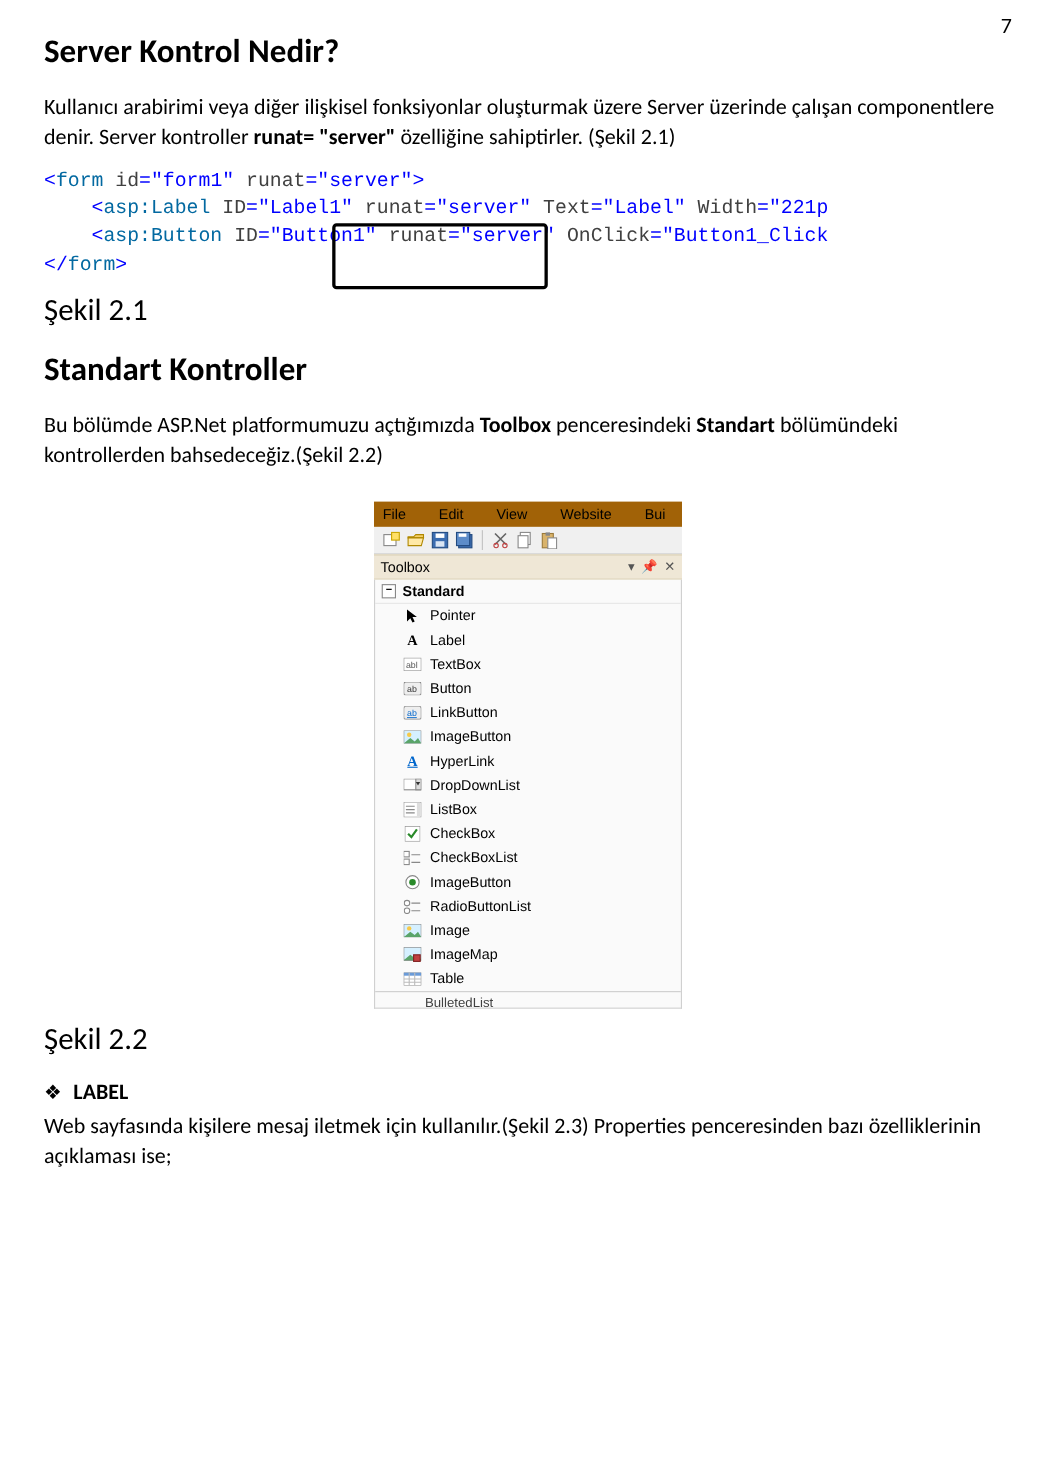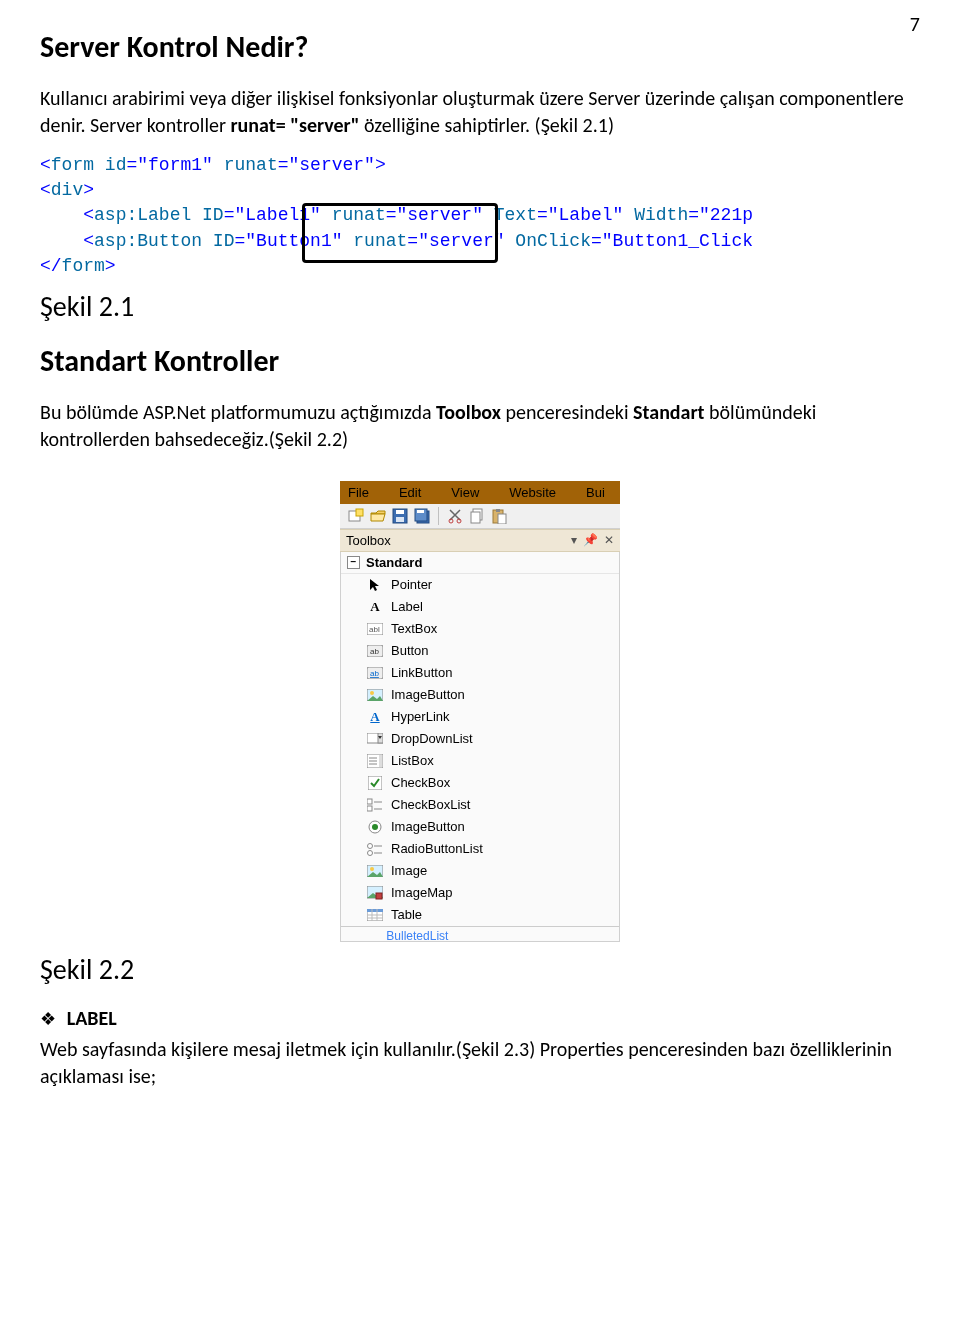--- a/index.html
+++ b/index.html
@@ -38,21 +38,21 @@
   
   .code-figure {
     font-family: Consolas, "Courier New", monospace;
     font-size: 18px;
     line-height: 1.4;
     margin: 4px 0 8px 0;
     position: relative;
   }
   .kw   { color: #0000ff; } 
   .tagn { color: #0369a1; } 
-  .attrn{ color: #0369a1; } 
+  .attrn{ color: #404040; } 
   .code-line { white-space: pre; }
   .highlight-box {
     position: absolute;
     border: 3px solid #000;
     border-radius: 4px;
     background: transparent;
     pointer-events: none;
   }
 
   .caption {
@@ -134,21 +134,21 @@
     padding: 3px 6px 3px 26px;
     gap: 8px;
     font-size: 13px;
     text-align: right;
   }
   .cut-item {
     border-top: 1px solid #ccc;
     height: 12px;
     overflow: hidden;
     padding: 2px 6px 0 26px;
-    color: #3b82f6;
+    color: #404040;
     font-size: 12px;
   }
   .icon-slot { width: 16px; height: 16px; display:flex; align-items:center; justify-content:center; }
 
   .bullet-clover {
     display: inline-block;
     font-size: 18px;
     margin-right: 6px;
     line-height: 1;
   }
@@ -162,21 +162,20 @@
 
   <div class="heading">Server Kontrol Nedir?</div>
 
   <p class="para">
     <span>Kullanıcı arabirimi veya diğer ilişkisel fonksiyonlar oluşturmak üzere Server üzerinde çalışan componentlere denir. Server kontroller </span><span class="bold">runat= "server"</span><span> özelliğine sahiptirler. (Şekil 2.1)</span>
   </p>
 
   <div class="code-figure">
     <div class="code-line"><span class="kw">&lt;</span><span class="tagn">form</span><span class="attrn"> id</span><span class="kw">=</span><span class="kw">"form1"</span><span class="attrn"> runat</span><span class="kw">=</span><span class="kw">"server"</span><span class="kw">&gt;</span></div>
 
-    <div class="code-line"><span class="kw">&lt;</span><span class="tagn">div</span><span class="kw">&gt;</span></div>
 
     <div class="code-line"><span>    </span><span class="kw">&lt;</span><span class="tagn">asp:Label</span><span class="attrn"> ID</span><span class="kw">=</span><span class="kw">"Label1"</span><span class="attrn"> runat</span><span class="kw">=</span><span class="kw">"server"</span><span class="attrn"> T</span><span class="attrn">ext</span><span class="kw">=</span><span class="kw">"Label"</span><span class="attrn"> Width</span><span class="kw">=</span><span class="kw">"221p</span></div>
 
     <div class="code-line"><span>    </span><span class="kw">&lt;</span><span class="tagn">asp:Button</span><span class="attrn"> ID</span><span class="kw">=</span><span class="kw">"Button1"</span><span class="attrn"> runat</span><span class="kw">=</span><span class="kw">"server"</span><span class="attrn"> OnClick</span><span class="kw">=</span><span class="kw">"Button1_Click</span></div>
 
     <div class="code-line"><span class="kw">&lt;/</span><span class="tagn">form</span><span class="kw">&gt;</span></div>
 
     <div class="highlight-box" style="left:262px; top:50px; width:190px; height:54px;"></div>
   </div>
 

